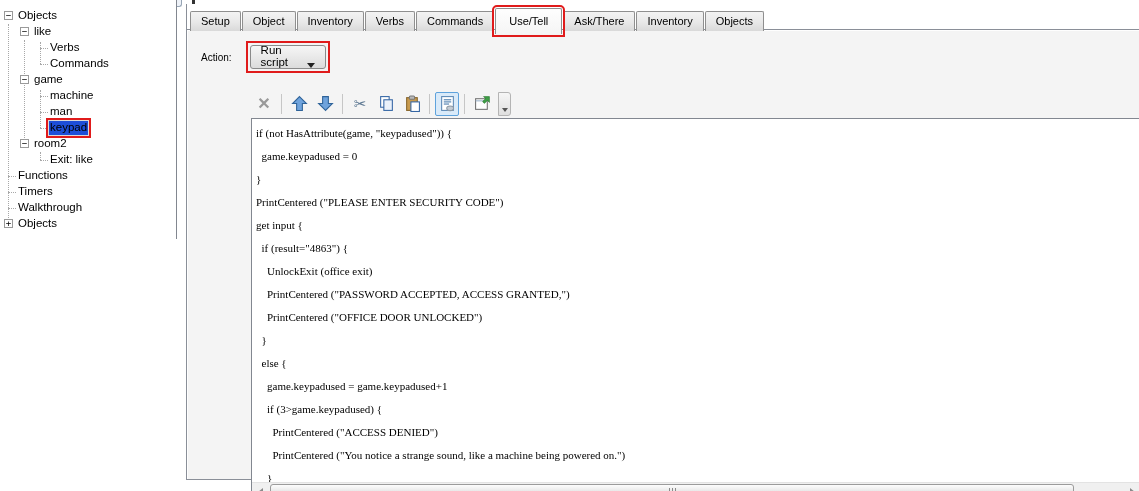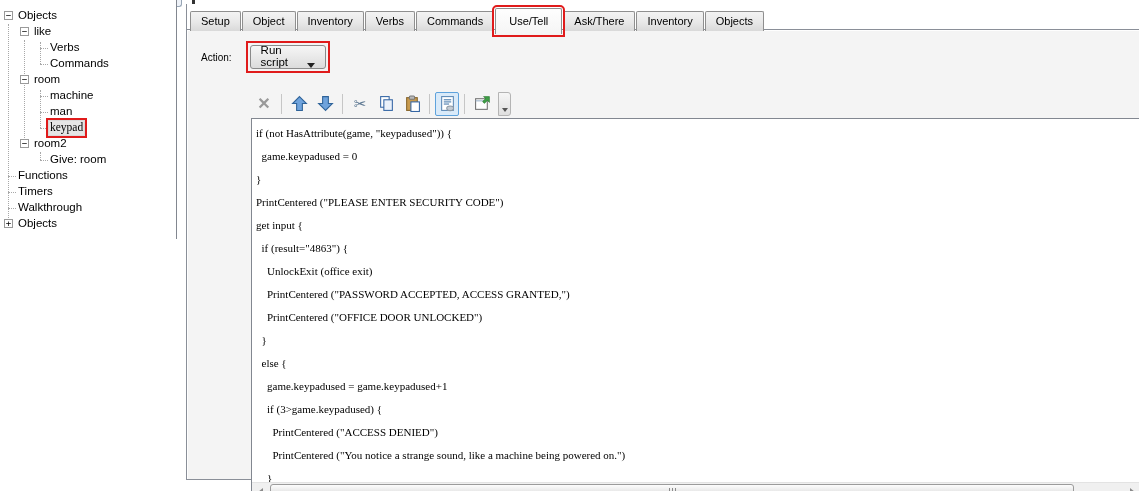--- a/index.html
+++ b/index.html
@@ -17,21 +17,21 @@
   .tree-label { position:absolute; top:0; height:16px; line-height:15px; padding:0 2px; font-size:11.5px; }
   .tree-glyph {
     position:absolute; width:9px; height:9px; top:3px;
     border:1px solid #9a9a9a; background:#fff;
     font-size:9px; line-height:7px; text-align:center; color:#000;
     font-family:"DejaVu Sans Mono", monospace;
   }
   .tree-stub { position:absolute; border-top:1px dotted #a8a8a8; width:8px; }
   .tree-vline { position:absolute; border-left:1px dotted #a8a8a8; width:0; }
   .red-box { outline:2px solid #e01b1b; outline-offset:0; }
-  .tree-label.red-box { background:#e5e5e5; box-shadow:inset 0 0 0 1px #d9d9d9;font-family:Liberation Serif, serif; }
+  .tree-label.red-box { background:#1d4ed8; box-shadow:inset 0 0 0 1px #d9d9d9; }
   
   #crop-fragment { position:absolute; left:163px; top:0; width:19px; height:7px;
     border:1px solid #97a5b5; border-top:none; border-radius:0 0 3px 3px; background:#eef2f8; }
   #crop-tick { position:absolute; left:192px; top:0; width:3px; height:4px; background:#333; }
   
   #tabstrip { position:absolute; left:190px; top:8px; height:26px; display:flex; align-items:center; z-index:3; }
   .tab {
     height:20px; line-height:18px; padding:0 10px; margin-right:1px;
     background:linear-gradient(#f3f3f3,#e8e8e8 55%,#d9d9d9);
     border:1px solid #8f8f8f; border-bottom:none; border-radius:2px 2px 0 0;
@@ -122,41 +122,41 @@
       <div class="tree-stub" style="left: 40px; top: 48px;"></div>
       <div class="tree-row" style="top: 40px; left: 48px;">
         <span class="tree-label">Verbs</span>
       </div>
       <div class="tree-stub" style="left: 40px; top: 64px;"></div>
       <div class="tree-row" style="top: 56px; left: 48px;">
         <span class="tree-label">Commands</span>
       </div>
       <div class="tree-glyph" style="left: 20px; top: 75px;">−</div>
       <div class="tree-row" style="top: 72px; left: 32px;">
-        <span class="tree-label">room</span>
+        <span class="tree-label">game</span>
       </div>
       <div class="tree-stub" style="left: 40px; top: 96px;"></div>
       <div class="tree-row" style="top: 88px; left: 48px;">
         <span class="tree-label">machine</span>
       </div>
       <div class="tree-stub" style="left: 40px; top: 112px;"></div>
       <div class="tree-row" style="top: 104px; left: 48px;">
         <span class="tree-label">man</span>
       </div>
       <div class="tree-stub" style="left: 40px; top: 128px;"></div>
       <div class="tree-row" style="top: 120px; left: 48px;">
         <span class="tree-label red-box">keypad</span>
       </div>
       <div class="tree-glyph" style="left: 20px; top: 139px;">−</div>
       <div class="tree-row" style="top: 136px; left: 32px;">
         <span class="tree-label">room2</span>
       </div>
       <div class="tree-stub" style="left: 40px; top: 160px;"></div>
       <div class="tree-row" style="top: 152px; left: 48px;">
-        <span class="tree-label">Give: room</span>
+        <span class="tree-label">Exit: like</span>
       </div>
       <div class="tree-stub" style="left: 8px; top: 176px;"></div>
       <div class="tree-row" style="top: 168px; left: 16px;">
         <span class="tree-label">Functions</span>
       </div>
       <div class="tree-stub" style="left: 8px; top: 192px;"></div>
       <div class="tree-row" style="top: 184px; left: 16px;">
         <span class="tree-label">Timers</span>
       </div>
       <div class="tree-stub" style="left: 8px; top: 208px;"></div>

